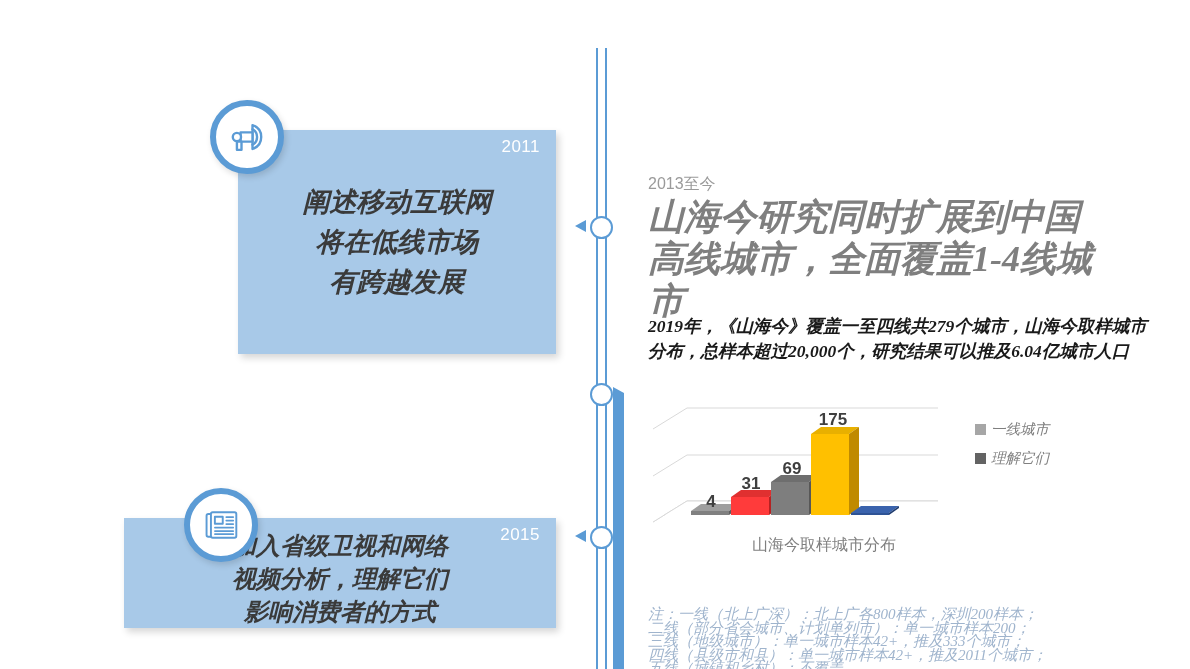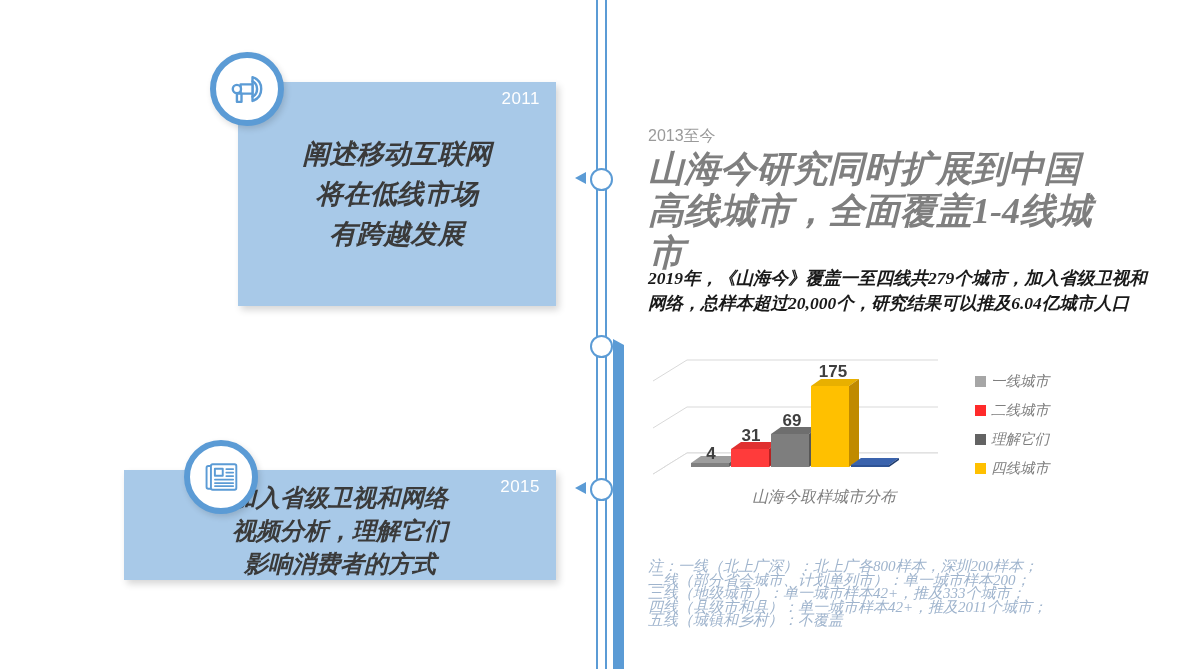--- a/index.html
+++ b/index.html
@@ -3,21 +3,21 @@
 <meta charset="utf-8">
 <style>
   html,body{margin:0;padding:0;}
   body{
     width:1190px;height:669px;
     background:#ffffff;
     font-family:"Liberation Sans","DejaVu Sans",sans-serif;
     overflow:hidden;
     position:relative;
   }
-  .slide{position:absolute;inset:0;}
+  .slide{position:absolute;inset:0;margin-top:48px;}
 
   
   .spine{
     position:absolute;left:596px;top:0;width:7px;height:669px;
     border-left:2px solid #5B9BD5;border-right:2px solid #5B9BD5;
     background:#ffffff;
   }
   .node{
     position:absolute;width:19px;height:19px;border-radius:50%;
     border:2.5px solid #5B9BD5;background:#ffffff;
@@ -107,21 +107,21 @@
     white-space:pre-line;
   }
 
   
   .chart{position:absolute;left:5px;top:355px;width:515px;height:165px;}
   .chart svg{display:block;}
   .chart-xlabel{
     position:absolute;left:56px;top:132px;width:230px;text-align:center;
     color:#7f7f7f;
     font-family:"Liberation Serif","DejaVu Serif",serif;
-    font-style:italic;font-size:16px;
+    font-size:16px;
   }
   .legend{position:absolute;left:322px;top:12px;}
   .legend-row{display:flex;align-items:center;height:29px;}
   .legend-swatch{width:11px;height:11px;margin-right:5px;flex:0 0 auto;}
   .legend-label{
     color:#7f7f7f;
     font-family:"Liberation Serif","DejaVu Serif",serif;
     font-style:italic;font-size:14.5px;white-space:nowrap;
   }
   .bar-value{
@@ -175,21 +175,21 @@
         <path d="M30 15 h8 M30 19 h8 M30 23 h8 M17 27 h21 M17 31 h21 M17 34.5 h21" stroke-width="1.9"></path>
       </g>
     </svg>
   </div>
 
   <div class="right">
 
     <div class="eyebrow">2013至今</div>
     <div class="headline">山海今研究同时扩展到中国
 高线城市，全面覆盖1-4线城市</div>
-    <div class="body-copy">2019年，《山海今》覆盖一至四线共279个城市，加入省级卫视和网络，总样本超过20,000个，研究结果可以推及6.04亿城市人口</div>
+    <div class="body-copy">2019年，《山海今》覆盖一至四线共279个城市，山海今取样城市分布，总样本超过20,000个，研究结果可以推及6.04亿城市人口</div>
 
     <div class="chart">
       <svg width="320" height="130" viewBox="0 0 320 130">
 
         <g stroke="#D9D9D9" stroke-width="1" fill="none">
           <path d="M0 26 L34 5 L285 5"></path>
           <path d="M0 73 L34 52 L285 52"></path>
           <path d="M0 119 L34 98 L285 98"></path>
         </g>
 
@@ -233,30 +233,22 @@
       </svg>
 
       <div class="chart-xlabel">山海今取样城市分布</div>
 
       <div class="legend">
         <div class="legend-row">
           <span class="legend-swatch" style="background:#A6A6A6"></span>
           <span class="legend-label">一线城市</span>
         </div>
         <div class="legend-row">
-          <span class="legend-swatch" style="background:#FF2A2A"></span>
-          <span class="legend-label">二线城市</span>
-        </div>
-        <div class="legend-row">
           <span class="legend-swatch" style="background:#636363"></span>
           <span class="legend-label">理解它们</span>
-        </div>
-        <div class="legend-row">
-          <span class="legend-swatch" style="background:#FFC000"></span>
-          <span class="legend-label">四线城市</span>
         </div>
       </div>
     </div>
 
     <div class="footnote">注：一线（北上广深）：北上广各800样本，深圳200样本；
 二线（部分省会城市、计划单列市）：单一城市样本200；
 三线（地级城市）：单一城市样本42+，推及333个城市；
 四线（县级市和县）：单一城市样本42+，推及2011个城市；
 五线（城镇和乡村）：不覆盖</div>
   </div>

